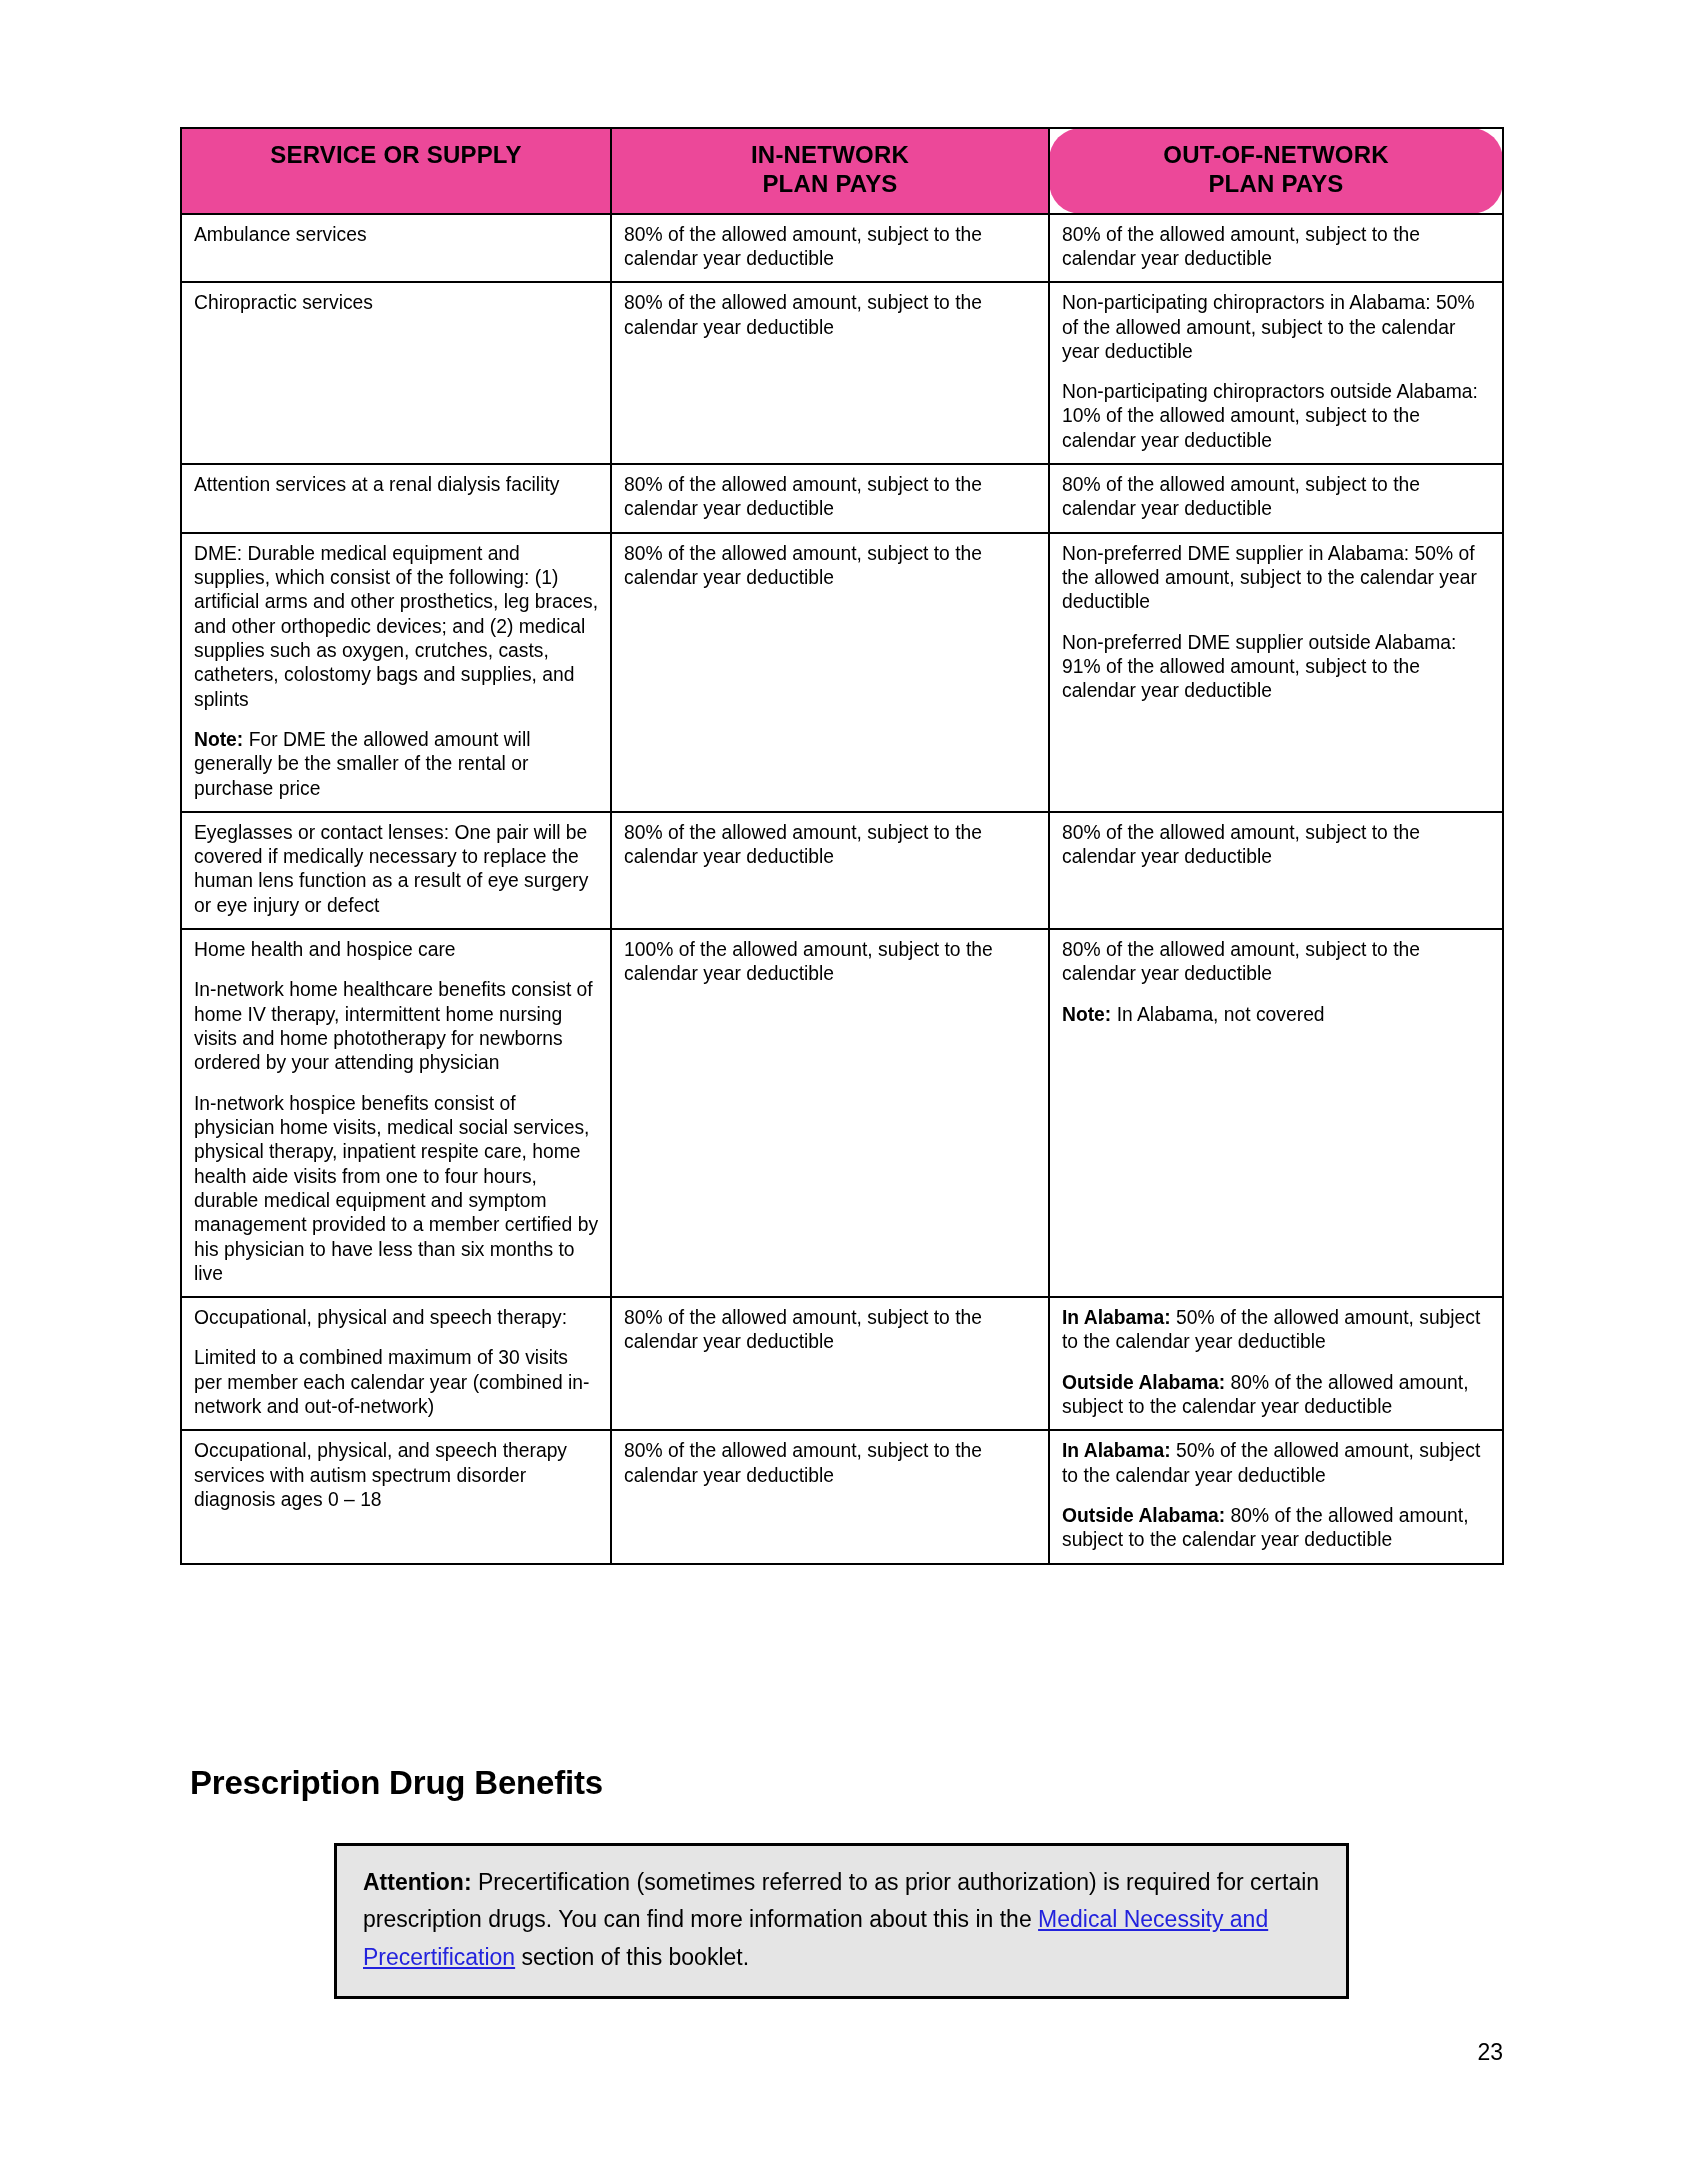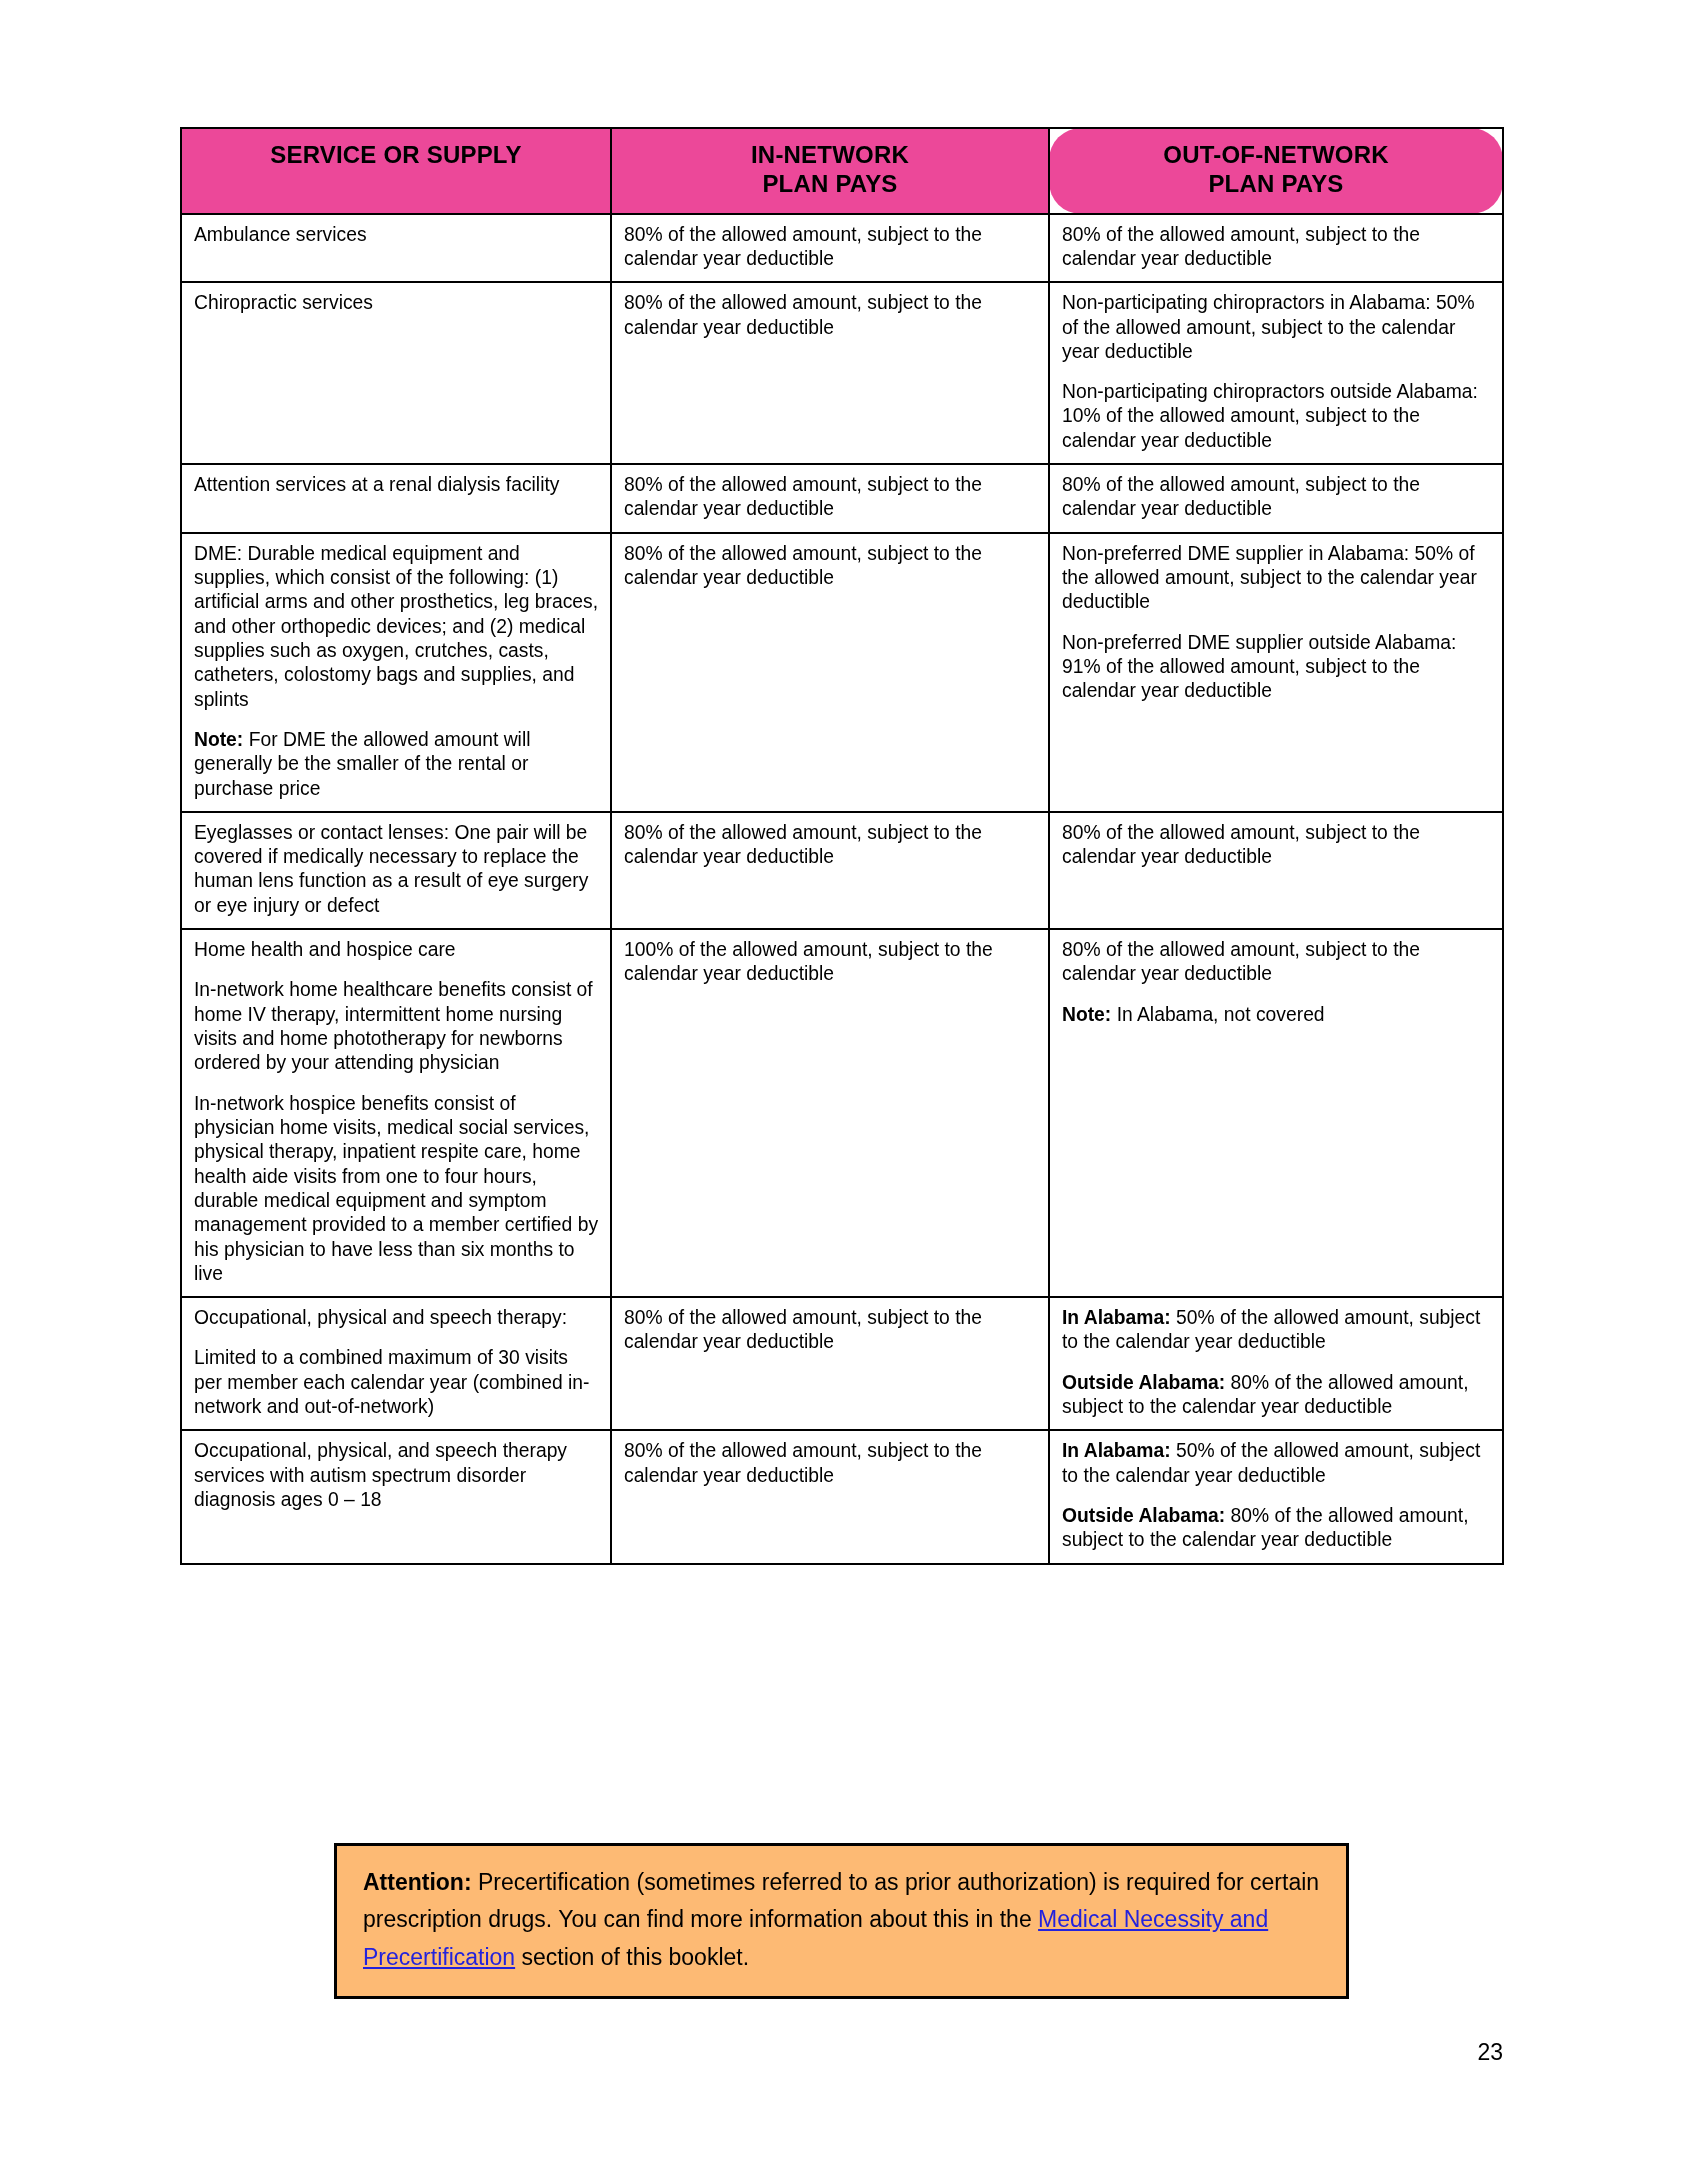--- a/index.html
+++ b/index.html
@@ -68,21 +68,21 @@
     letter-spacing: -0.2px;
   }
 
   
   .attention-box {
     position: absolute;
     left: 334px;
     top: 1843px;
     width: 1015px;
     box-sizing: border-box;
-    background: #fdba74;
+    background: #e5e5e5;
     border: 3px solid #000000;
     padding: 18px 26px 20px 26px;
   }
   .attention-text {
     font-size: 23px;
     line-height: 1.62;
     margin: 0;
   }
   .attention-text .lbl { font-weight: bold; }
   .xref-link {
@@ -212,20 +212,21 @@
             <div class="cell-p"><span>80% of the allowed amount, subject to the calendar year deductible</span></div>
           </td>
           <td class="col-out">
             <div class="cell-p"><span class="lbl">In Alabama:</span><span>  50% of the allowed amount, subject to the calendar year deductible</span></div>
             <div class="cell-p"><span class="lbl">Outside Alabama:</span><span>  80% of the allowed amount, subject to the calendar year deductible</span></div>
           </td>
         </tr>
       </tbody>
   </table>
 
+  <div class="section-heading">Prescription Drug Benefits</div>
 
   <div class="attention-box">
     <p class="attention-text">
       <span class="lbl">Attention:</span><span>  Precertification (sometimes referred to as prior authorization) is required for certain prescription drugs.   You can find more information about this in the </span><a class="xref-link" href="#">Medical Necessity and Precertification</a><span> section of this booklet.</span>
     </p>
   </div>
 
   <div class="page-number">23</div>
 
 </div>

